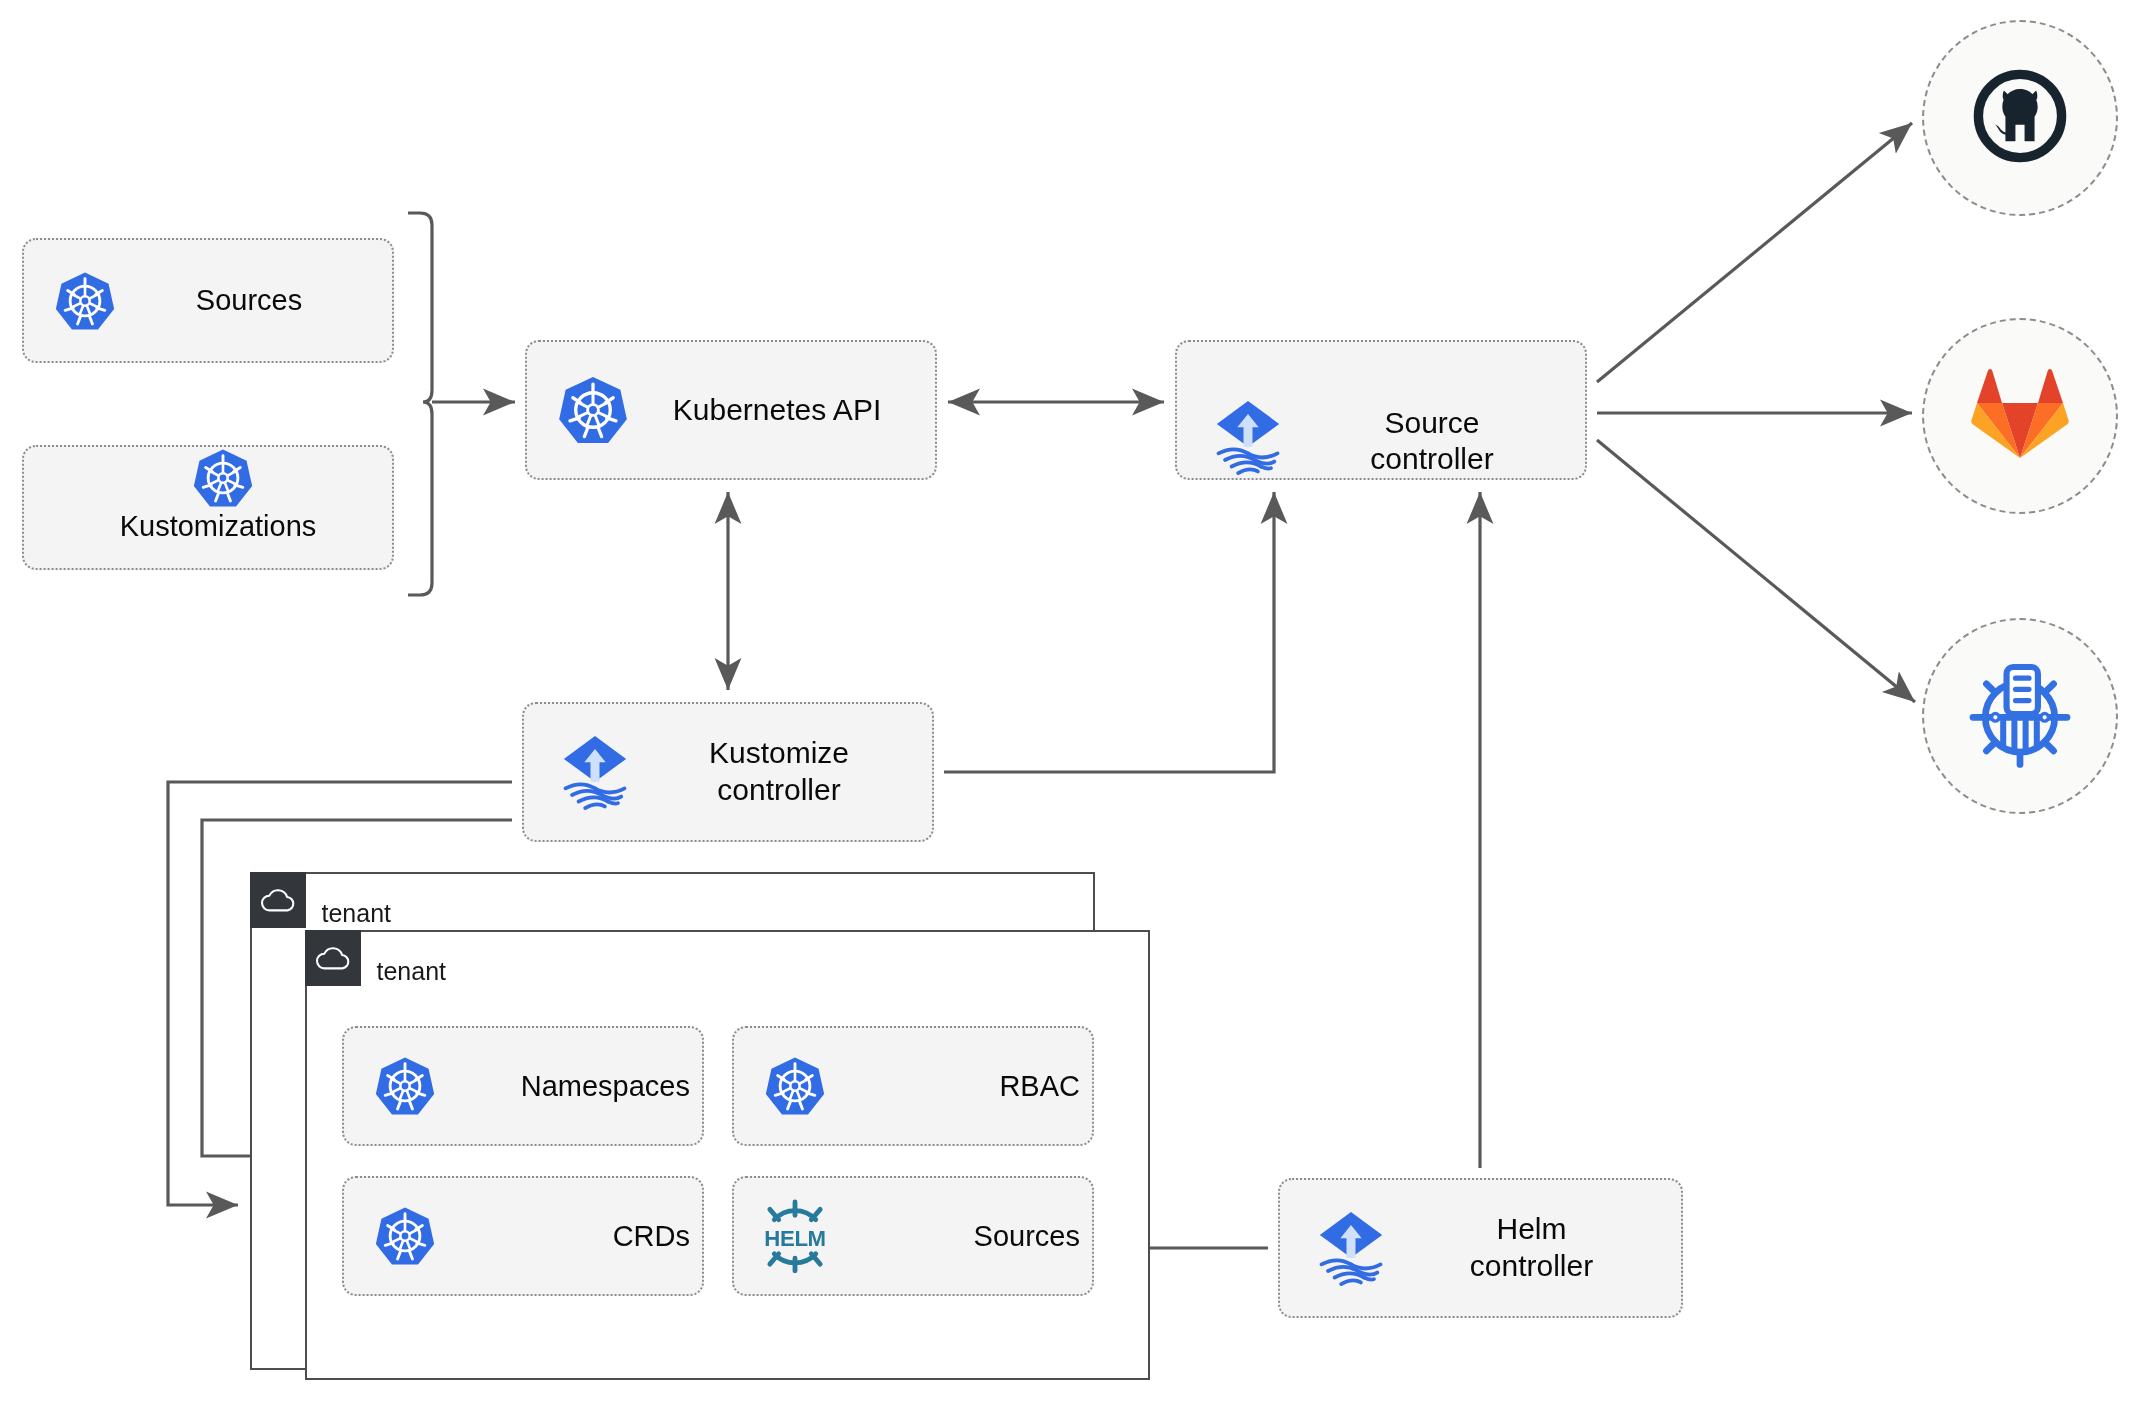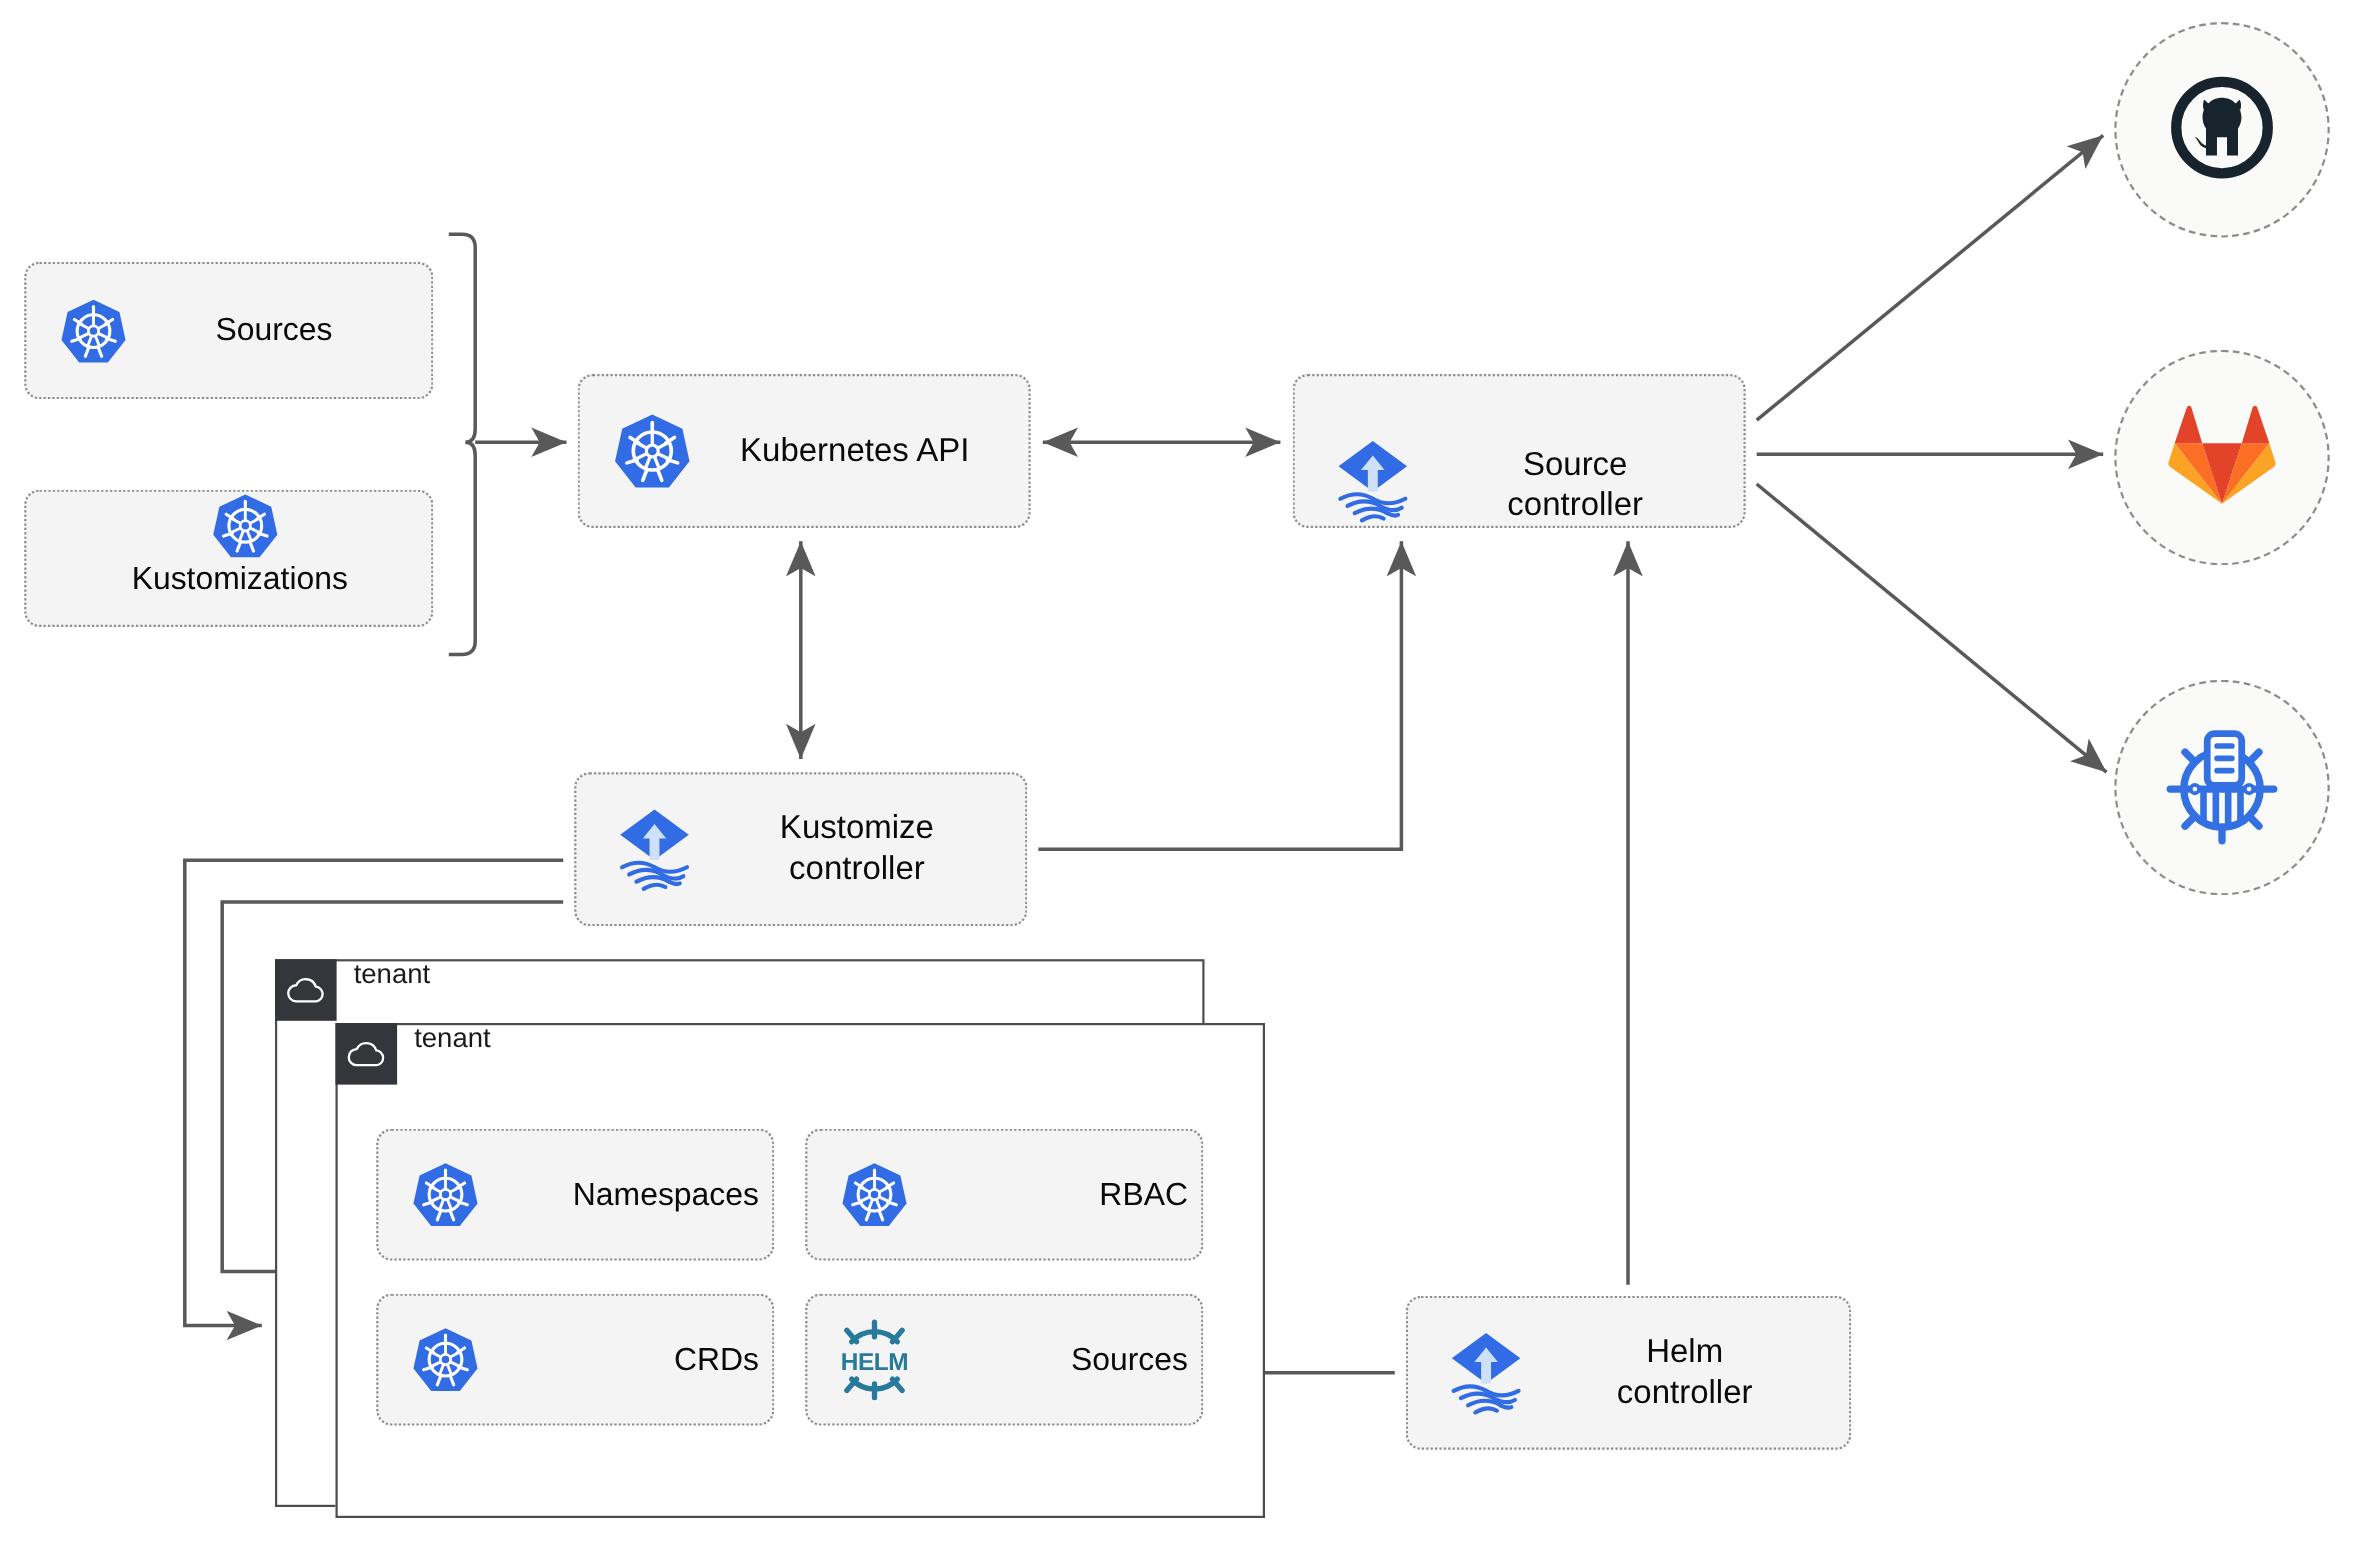--- a/index.html
+++ b/index.html
@@ -68,21 +68,21 @@
     position: absolute;
     background: #ffffff;
     border: 2.5px solid #4d4d4d;
     z-index: 2;
   }
   .tenant-tab {
     position: absolute;
     left: -2.5px; top: -2.5px;
     height: 56px;
     display: flex;
-    align-items: flex-start;
+    align-items: flex-end;
     background: transparent;
   }
   .tenant-tab-icon {
     width: 56px; height: 56px;
     background: #33363a;
     display: flex;
     align-items: center;
     justify-content: center;
   }
   .tenant-tab-label {

